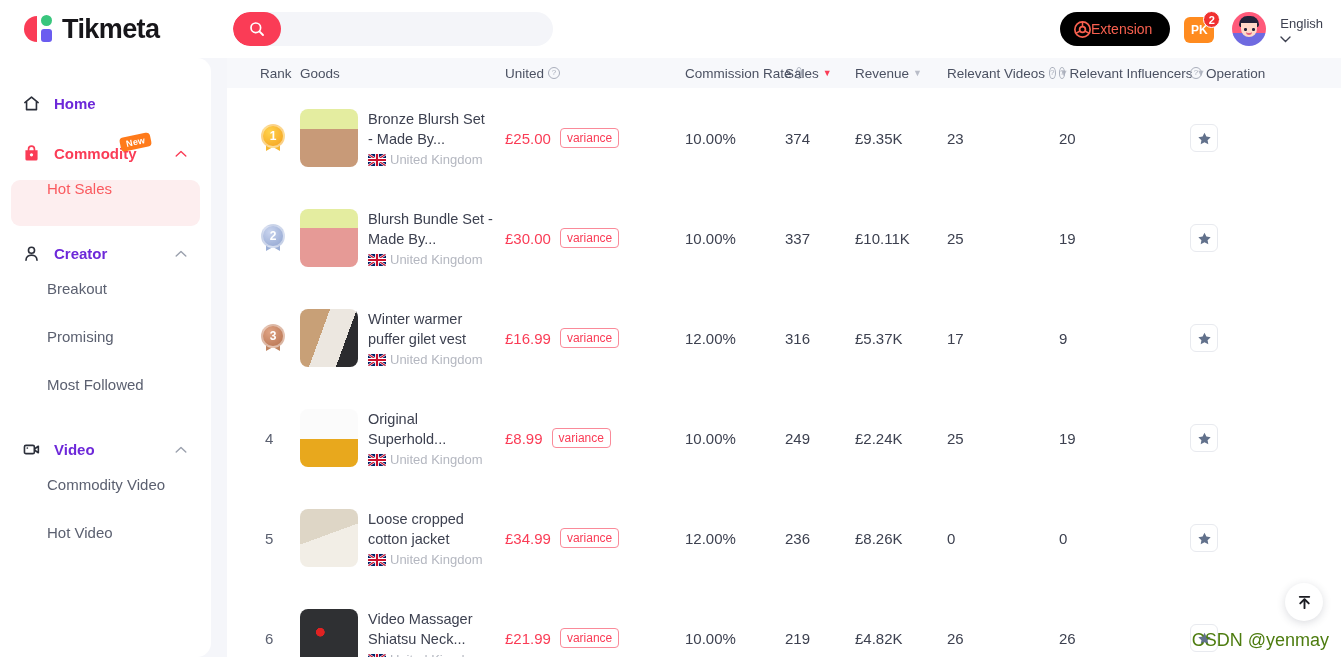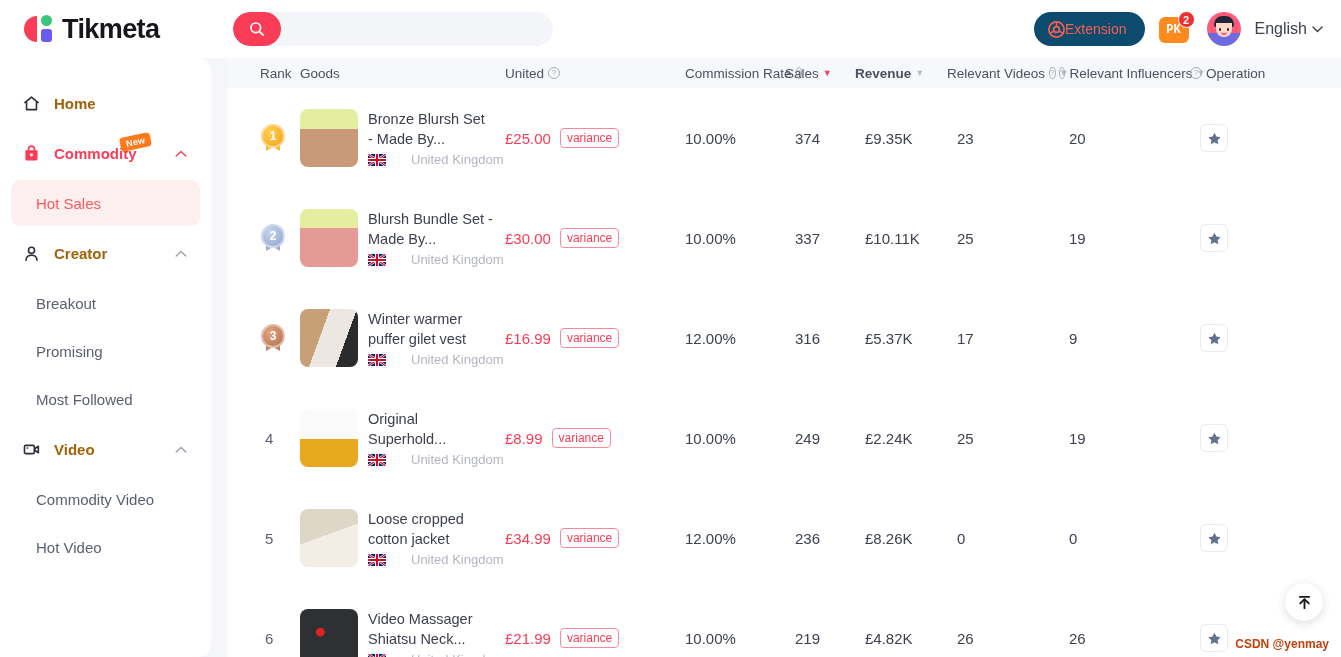--- a/index.html
+++ b/index.html
@@ -62,32 +62,32 @@
     display: flex; align-items: center; justify-content: center;
     cursor: pointer;
   }
 
   .top-right {
     position: absolute; right: 18px; top: 0; height: 58px;
     display: flex; align-items: center; gap: 14px;
   }
   .ext-btn {
     display: flex; align-items: center; gap: 0;
-    background: #0c4a6e; color: #f8604f;
+    background: #000000; color: #f8604f;
     border: none; border-radius: 17px;
     height: 34px; padding: 0 18px 0 14px;
     font-size: 14px; cursor: pointer;
     font-family: "Liberation Sans", sans-serif;
   }
   .pk-wrap { position: relative; width: 34px; height: 34px; }
   .pk-badge-box {
     width: 30px; height: 26px; margin-top: 5px;
     background: #ff8b1f; border-radius: 6px;
     color: #fff; font-size: 12px; font-weight: bold;
-    display: flex; align-items: center; justify-content: center; font-family: Liberation Mono, monospace;
+    display: flex; align-items: center; justify-content: center;
   }
   .pk-count {
     position: absolute; right: -2px; top: -1px;
     min-width: 17px; height: 17px; padding: 0 4px;
     background: #f03030; color: #fff;
     border-radius: 9px; font-size: 11px; font-weight: bold;
     display: flex; align-items: center; justify-content: center;
     border: 1.5px solid #fff;
   }
   .avatar {
@@ -97,59 +97,59 @@
   }
   .av-hair { position: absolute; left: 7px; top: 4px; width: 20px; height: 11px;
     background: #23233a; border-radius: 10px 10px 3px 3px; }
   .av-face { position: absolute; left: 9px; top: 11px; width: 16px; height: 14px;
     background: #ffd9c7; border-radius: 0 0 8px 8px; }
   .av-eye { position: absolute; top: 16px; width: 2.5px; height: 2.5px; background: #23233a; border-radius: 50%; }
   .av-eye.l { left: 12px; } .av-eye.r { left: 20px; }
   .av-mouth { position: absolute; left: 14px; top: 20px; width: 6px; height: 3px;
     border-bottom: 2px solid #e8607a; border-radius: 0 0 6px 6px; }
   .lang {
-    display: flex; align-items: center; gap: 5px;
-    font-size: 16px; color: #3d4150; cursor: pointer;
+    display: flex; align-items: flex-start; gap: 5px;
+    font-size: 13px; color: #3d4150; cursor: pointer; flex-direction: column;
   }
 
   
   .sidebar {
     position: absolute; left: 0; top: 58px;
     width: 211px; height: 599px;
     background: #fff;
     border-radius: 0 14px 14px 0;
     padding-top: 20px;
     overflow: hidden;
     z-index: 20;
   }
   .nav-group-head {
     display: flex; align-items: center;
     height: 50px; padding: 0 20px 0 22px;
     cursor: pointer; position: relative;
   }
   .nav-ico { width: 22px; margin-right: 10px; display: flex; align-items: center; }
-  .nav-label { font-size: 15px; font-weight: bold; color: #a16207; }
+  .nav-label { font-size: 15px; font-weight: bold; color: #6d28d9; }
   .nav-group-head.active .nav-label { color: #fa3c56; }
   .chev {
     position: absolute; right: 24px; top: 50%; transform: translateY(-50%);
     color: #9aa0ad;
   }
   .nav-group-head.active .chev { color: #fa3c56; }
   .new-tag {
     position: absolute; left: 120px; top: 7px;
     background: #ff7a1a; color: #fff;
     font-size: 9px; font-weight: bold;
     padding: 2px 6px; border-radius: 4px;
     transform: rotate(-12deg);
     letter-spacing: 0.2px;
   }
   .sub-item {
-    display: flex; align-items: center;
+    display: flex; align-items: flex-start;
     height: 46px; margin: 2px 11px;
-    padding-left: 25px; border-radius: 9px;
+    padding-left: 36px; border-radius: 9px;
     font-size: 15px; color: #5b6070; cursor: pointer;
   }
   .sub-item.active { background: #fdeeef; color: #fa5a5f; }
 
   
   .table-card {
     position: absolute; left: 227px; top: 58px;
     width: 1114px; height: 599px;
     background: #fff;
     overflow: hidden;
@@ -160,21 +160,21 @@
     background: #f7f8fb;
     font-size: 13.5px; color: #4b5162;
     padding-left: 33px;
   }
   .th { display: flex; align-items: center; gap: 4px; white-space: nowrap; }
   .th-rank { width: 40px; }
   .th-goods { width: 205px; }
   .th-price { width: 180px; }
   .th-comm { width: 100px; }
   .th-sales { width: 70px; }
-  .th-rev { width: 92px; font-weight: bold; }
+  .th-rev { width: 92px; }
   .th-vid { width: 112px; }
   .th-inf { width: 131px; }
   .th-op { width: 80px; }
   .sort-caret { font-size: 9px; color: #b9bdc8; }
   .sort-caret.active { color: #fa3c56; }
   .info-i {
     display: inline-flex; align-items: center; justify-content: center;
     width: 12px; height: 12px; border: 1px solid #a9aebb;
     border-radius: 50%; font-size: 8px; color: #a9aebb;
     line-height: 1;
@@ -183,21 +183,21 @@
   .tbody { position: relative; }
   .trow {
     display: flex; align-items: center;
     height: 100px;
     padding-left: 33px;
   }
   .c-rank { width: 40px; display: flex; align-items: center; }
   .c-goods { width: 205px; display: flex; align-items: center; gap: 10px; }
   .c-price { width: 180px; display: flex; align-items: center; gap: 9px; }
   .c-comm { width: 100px; }
-  .c-sales { width: 70px; margin-left: 10px; }
+  .c-sales { width: 70px; }
   .c-rev { width: 92px; }
   .c-vid { width: 112px; }
   .c-inf { width: 131px; }
   .c-op { width: 80px; display: flex; align-items: center; }
 
   .cellnum { font-size: 15px; color: #3d4150; }
 
   
   .medal { position: relative; width: 26px; height: 32px; }
   .medal-ribbon {
@@ -217,21 +217,21 @@
   .thumb {
     width: 58px; height: 58px; border-radius: 8px;
     flex-shrink: 0; overflow: hidden; position: relative;
     background: #efefef;
   }
   .gname {
     font-size: 14.5px; color: #3d4150; line-height: 20px;
     max-width: 125px;
   }
   .gcountry {
-    display: flex; align-items: center; gap: 25px;
+    display: flex; align-items: center; gap: 4px;
     margin-top: 3px;
     font-size: 13px; color: #b4b7c0;
   }
   .flag {
     width: 18px; height: 12px; flex-shrink: 0;
     border-radius: 1.5px; overflow: hidden;
   }
   .price { font-size: 15px; color: #fa3c56; white-space: nowrap; }
   .variance {
     font-size: 12px; color: #fa3c56;
@@ -247,23 +247,22 @@
 
   .scroll-top {
     position: absolute; right: 18px; bottom: 36px;
     width: 38px; height: 38px; border-radius: 50%;
     background: #fff; box-shadow: 0 2px 9px rgba(40,45,70,0.17);
     display: flex; align-items: center; justify-content: center;
     cursor: pointer; z-index: 40;
   }
   .watermark {
     position: absolute; right: 12px; bottom: 6px;
-    font-size: 12px; color: #c2410c; z-index: 40;
+    font-size: 18px; color: #4d7c0f; z-index: 40;
     pointer-events: none;
-    font-weight: bold;
   }
 </style>
 </head>
 <body>
 
 <div class="topbar">
   <div class="logo-wrap">
     <div class="logo-mark">
       <div class="logo-half"></div>
         <div class="logo-dot"></div>

